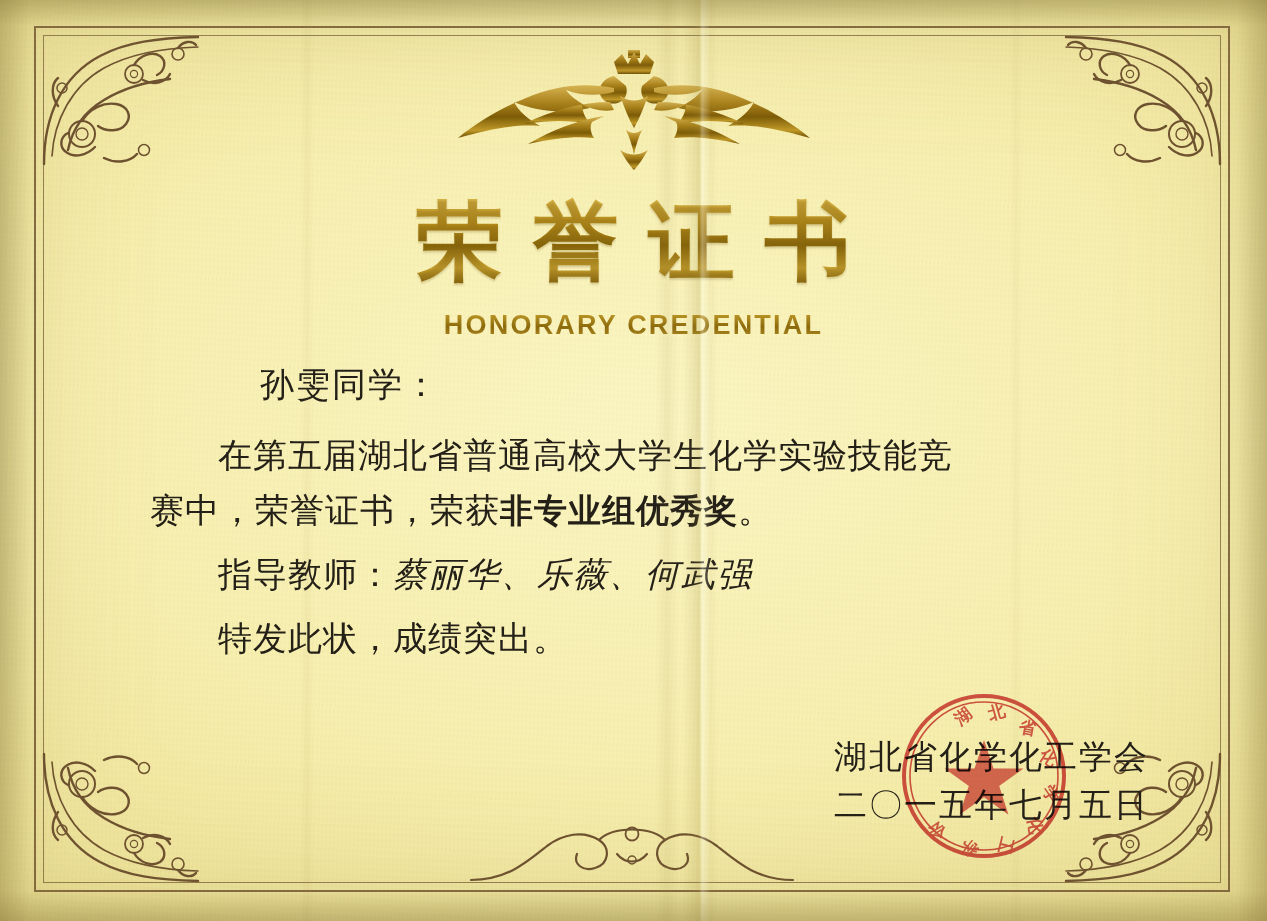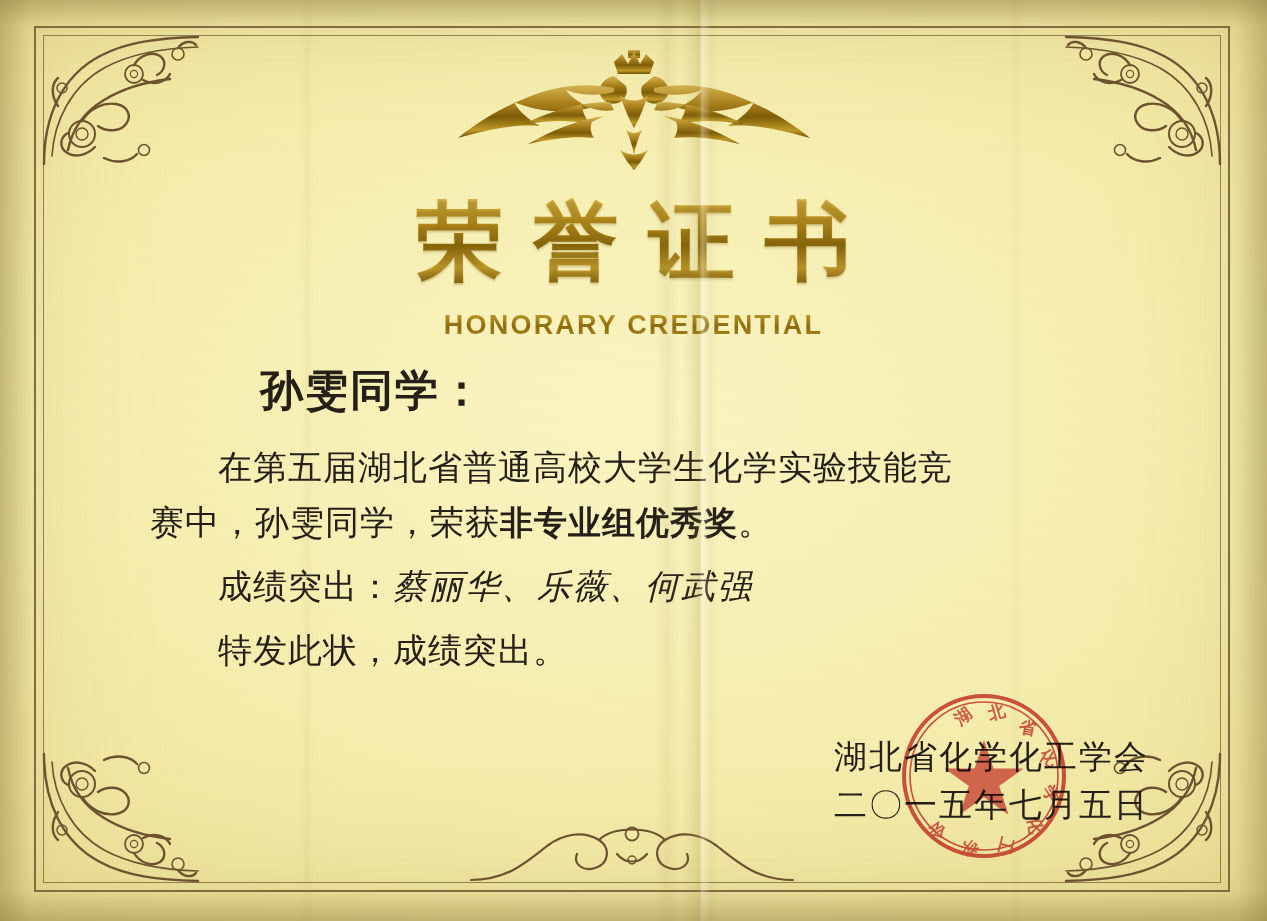--- a/index.html
+++ b/index.html
@@ -164,24 +164,23 @@
   
   .body {
     position: absolute;
     left: 150px;
     right: 110px;
     top: 362px;
     color: #242018;
     font-family: "DejaVu Serif", "Liberation Serif", serif;
   }
   .salutation {
-    font-size: 43px;
+    font-size: 34px;
     margin: 0 0 20px 110px;
     letter-spacing: 2px;
-    font-weight: bold;
   }
   .para {
     font-size: 34px;
     line-height: 1.62;
     letter-spacing: 1px;
     margin: 0;
     text-indent: 68px;
   }
   .para .highlight {
     font-weight: 700;
@@ -383,24 +382,24 @@
     </svg>
   </div>
 
   <div class="title-cn">荣誉证书</div>
   <div class="title-en">HONORARY CREDENTIAL</div>
 
   <div class="body">
     <p class="salutation">孙雯同学：</p>
     <p class="para">在第五届湖北省普通高校大学生化学实验技能竞</p>
     <p class="para" style="text-indent:0;">
-      <span>赛中，孙雯同学，荣获</span><span class="highlight">非专业组优秀奖</span><span>。</span>
+      <span>赛中，荣誉证书，荣获</span><span class="highlight">非专业组优秀奖</span><span>。</span>
     </p>
     <p class="teachers">
-      <span>成绩突出：</span><span class="names">蔡丽华、乐薇、何武强</span>
+      <span>指导教师：</span><span class="names">蔡丽华、乐薇、何武强</span>
     </p>
     <p class="closing">特发此状，成绩突出。</p>
   </div>
 
   <div class="signature">
     <div>湖北省化学化工学会</div>
     <div>二〇一五年七月五日</div>
   </div>
 
   <div class="seal">

